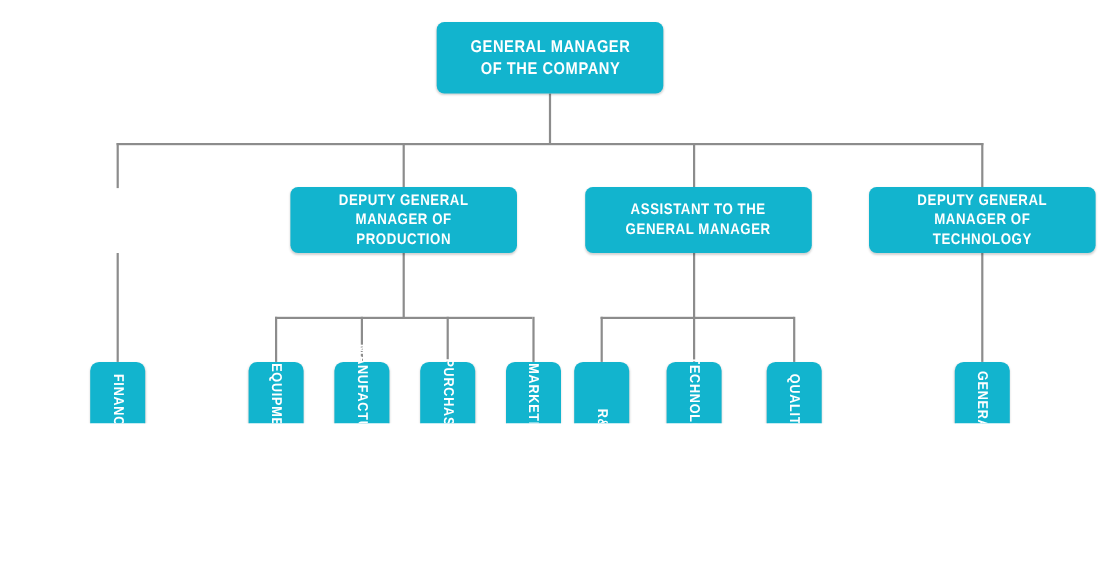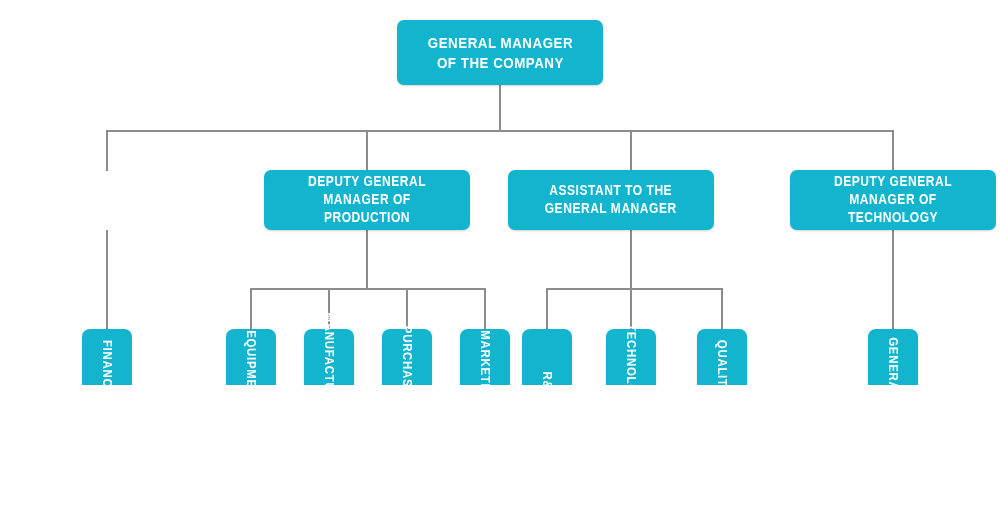--- a/index.html
+++ b/index.html
@@ -105,21 +105,21 @@
     <span class="label">GENERAL MANAGER
 OF THE COMPANY</span>
   </div>
 
 
   <div class="node tier2" style="left:264px; top:170px; width:206px; height:60px;">
     <span class="label">DEPUTY GENERAL
 MANAGER OF PRODUCTION</span>
   </div>
 
-  <div class="node tier2" style="left:508px; top:170px; width:206px; height:60px;justify-content:center;">
+  <div class="node tier2" style="left:532px; top:170px; width:206px; height:60px;justify-content:center;">
     <span class="label">ASSISTANT TO THE
 GENERAL MANAGER</span>
   </div>
 
   <div class="node tier2" style="left:790px; top:170px; width:206px; height:60px;">
     <span class="label">DEPUTY GENERAL
 MANAGER OF TECHNOLOGY</span>
   </div>
 
   <div class="node dept" style="left:82px; top:329px; width:50px; height:167px;">

